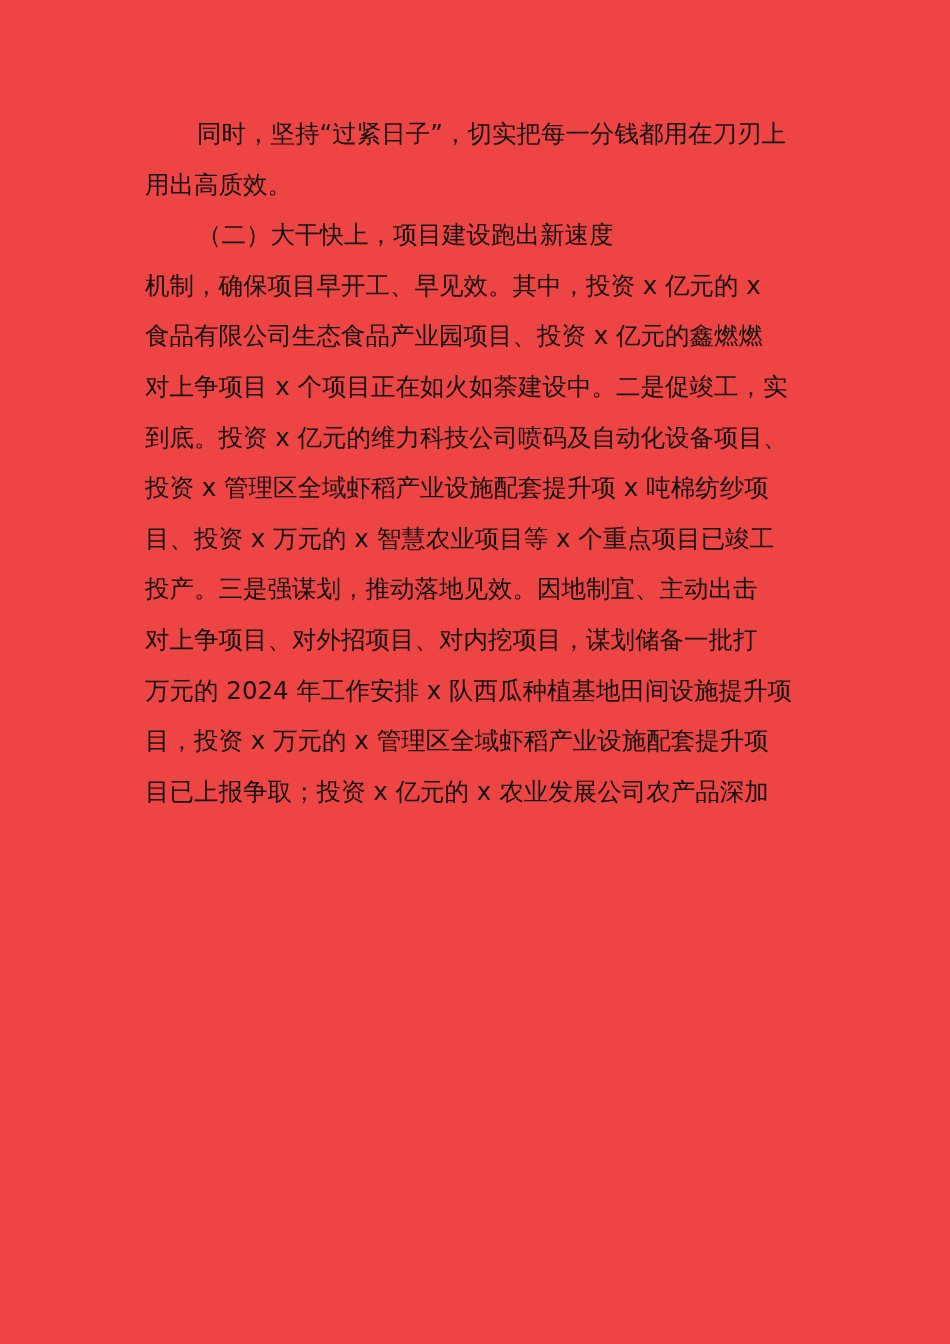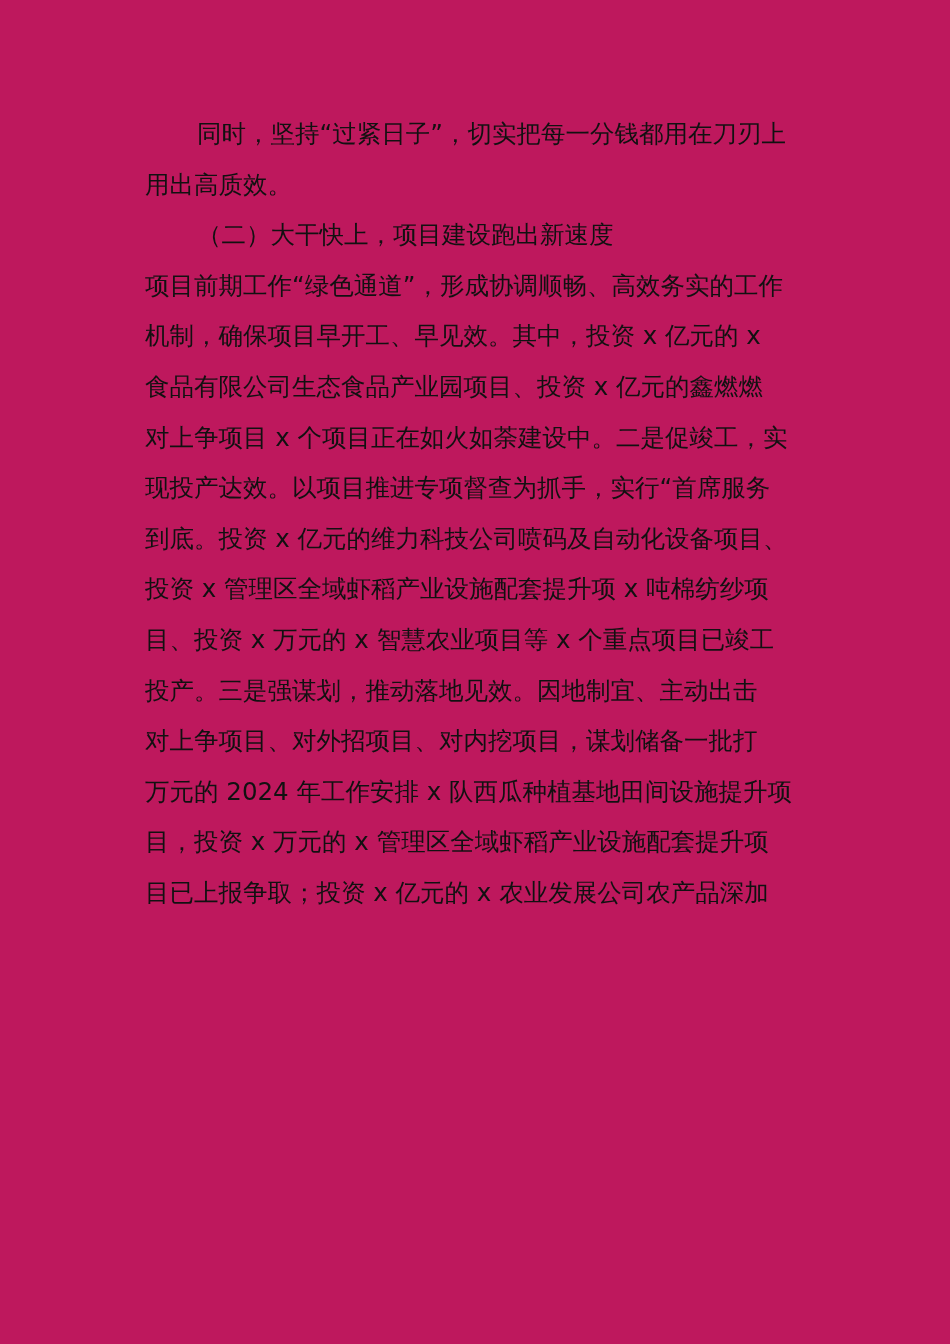--- a/index.html
+++ b/index.html
@@ -13,21 +13,21 @@
       position: relative;
       overflow: hidden;
       font-family: "DejaVu Sans", "Liberation Sans", sans-serif;
       color: #111111;
     }
     .page {
       position: absolute;
       left: 0; top: 0;
       width: 950px;
       height: 1344px;
-      background: #be185d;
+      background: #ef4444;
     }
     .text-block {
       position: absolute;
       left: 145px;
       top: 112px;
       width: 665px;
     }
     .line {
       height: 50.6px;
       line-height: 44px;
@@ -48,25 +48,23 @@
     <div>
       <div class="line indent">同时，坚持“过紧日子”，切实把每一分钱都用在刀刃上</div>
       <div class="line">用出高质效。</div>
     </div>
 
     <div>
       <div class="line indent">（二）大干快上，项目建设跑出新速度</div>
     </div>
 
     <div>
-      <div class="line">项目前期工作“绿色通道”，形成协调顺畅、高效务实的工作</div>
       <div class="line">机制，确保项目早开工、早见效。其中，投资 x 亿元的 x</div>
       <div class="line">食品有限公司生态食品产业园项目、投资 x 亿元的鑫燃燃</div>
       <div class="line">对上争项目 x 个项目正在如火如荼建设中。二是促竣工，实</div>
-      <div class="line">现投产达效。以项目推进专项督查为抓手，实行“首席服务</div>
       <div class="line">到底。投资 x 亿元的维力科技公司喷码及自动化设备项目、</div>
       <div class="line">投资 x 管理区全域虾稻产业设施配套提升项 x 吨棉纺纱项</div>
       <div class="line">目、投资 x 万元的 x 智慧农业项目等 x 个重点项目已竣工</div>
       <div class="line">投产。三是强谋划，推动落地见效。因地制宜、主动出击</div>
       <div class="line">对上争项目、对外招项目、对内挖项目，谋划储备一批打</div>
       <div class="line">万元的 2024 年工作安排 x 队西瓜种植基地田间设施提升项</div>
       <div class="line">目，投资 x 万元的 x 管理区全域虾稻产业设施配套提升项</div>
       <div class="line">目已上报争取；投资 x 亿元的 x 农业发展公司农产品深加</div>
     </div>
 

